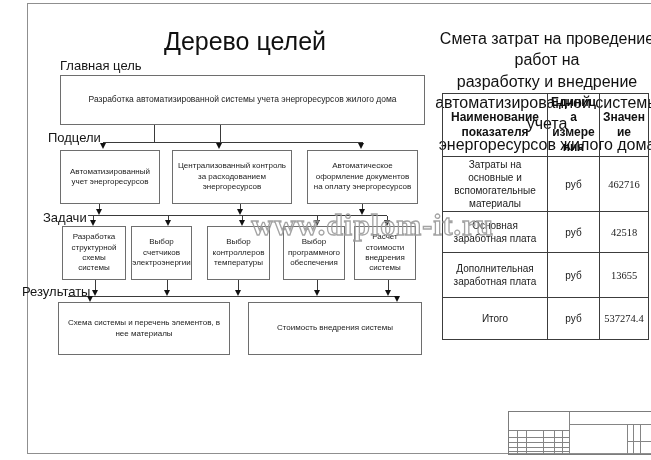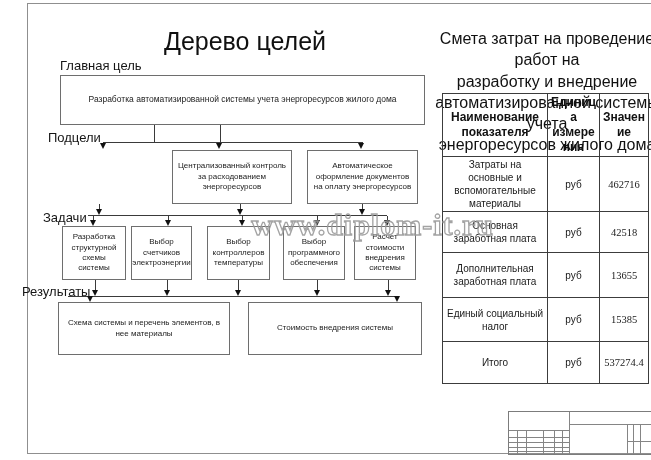--- a/index.html
+++ b/index.html
@@ -49,20 +49,21 @@
   <div class="box main" style="left:40px;top:75px;width:365px;height:50px">Разработка автоматизированной системы учета энергоресурсов жилого дома</div>
 
   <div class="vl" style="left:134px;top:125px;height:17px"></div>
   <div class="vl" style="left:200px;top:125px;height:17px"></div>
   <div class="hl" style="left:83px;top:142px;width:260px"></div>
   <div class="arr" style="left:80px;top:143px"></div>
   <div class="arr" style="left:196px;top:143px"></div>
   <div class="arr" style="left:338px;top:143px"></div>
 
   <div class="lbl" style="left:28px;top:130px">Подцели</div>
+  <div class="box" style="left:40px;top:150px;width:100px;height:54px">Автоматизированный учет энергоресурсов</div>
   <div class="box" style="left:152px;top:150px;width:120px;height:54px">Централизованный контроль за расходованием энергоресурсов</div>
   <div class="box" style="left:287px;top:150px;width:111px;height:54px">Автоматическое оформление документов на оплату энергоресурсов</div>
 
   <div class="vl" style="left:79px;top:204px;height:6px"></div>
   <div class="vl" style="left:220px;top:204px;height:6px"></div>
   <div class="vl" style="left:342px;top:204px;height:6px"></div>
   <div class="arr" style="left:75.5px;top:209px"></div>
   <div class="arr" style="left:216.5px;top:209px"></div>
   <div class="arr" style="left:338.5px;top:209px"></div>
   <div class="hl" style="left:68px;top:215px;width:299px"></div>
@@ -133,25 +134,20 @@
     <tr style="height:41px">
       <td class="nm">Основная заработная плата</td>
       <td class="un">руб</td>
       <td class="vv">42518</td>
     </tr>
     <tr style="height:45px">
       <td class="nm">Дополнительная заработная плата</td>
       <td class="un">руб</td>
       <td class="vv">13655</td>
     </tr>
-    <tr style="height:44px">
-      <td class="nm">Единый социальный налог</td>
-      <td class="un">руб</td>
-      <td class="vv">15385</td>
-    </tr>
     <tr style="height:42px">
       <td class="nm">Итого</td>
       <td class="un">руб</td>
       <td class="vv">537274.4</td>
     </tr>
   </tbody>
     </table>
 
   <div class="stamp">
     <div class="svl" style="left:60px;top:0;height:42px"></div>

